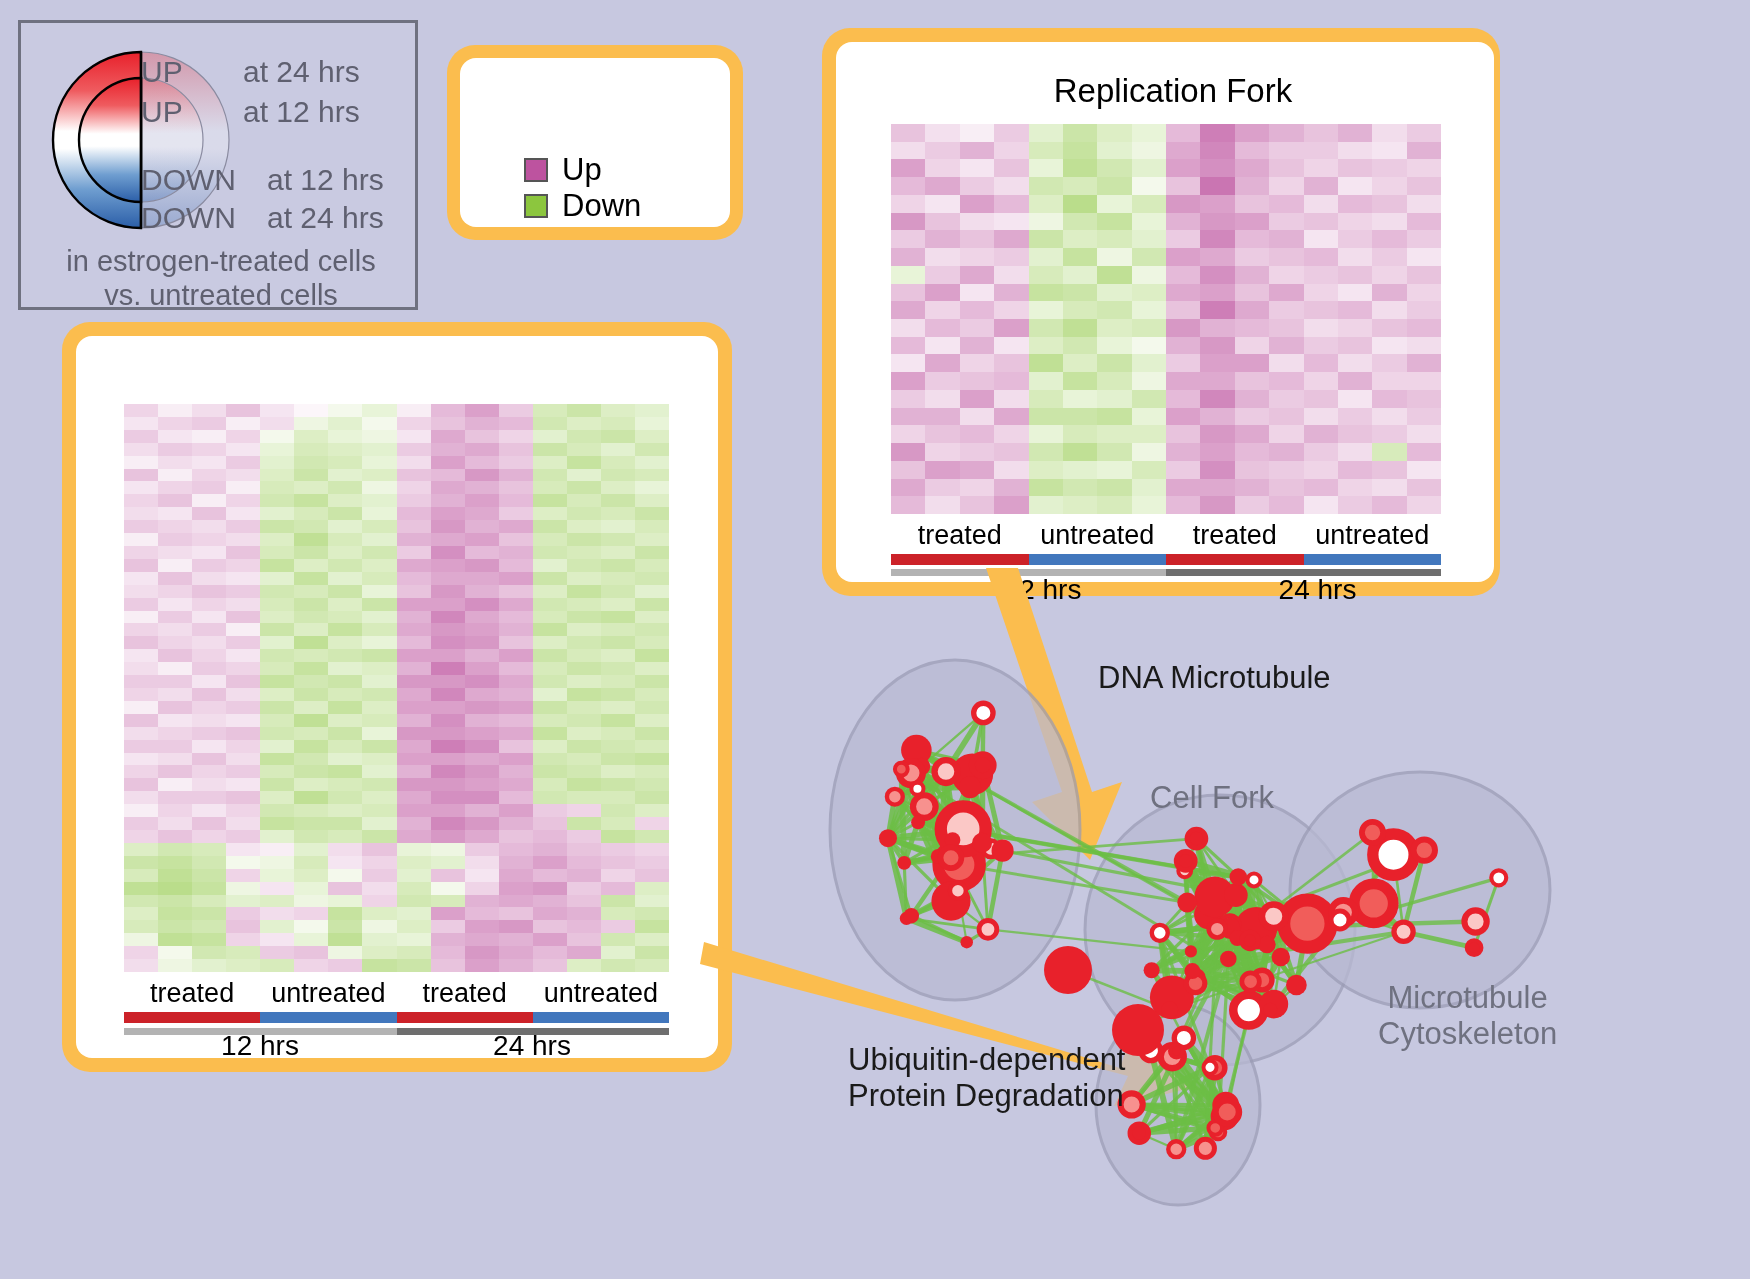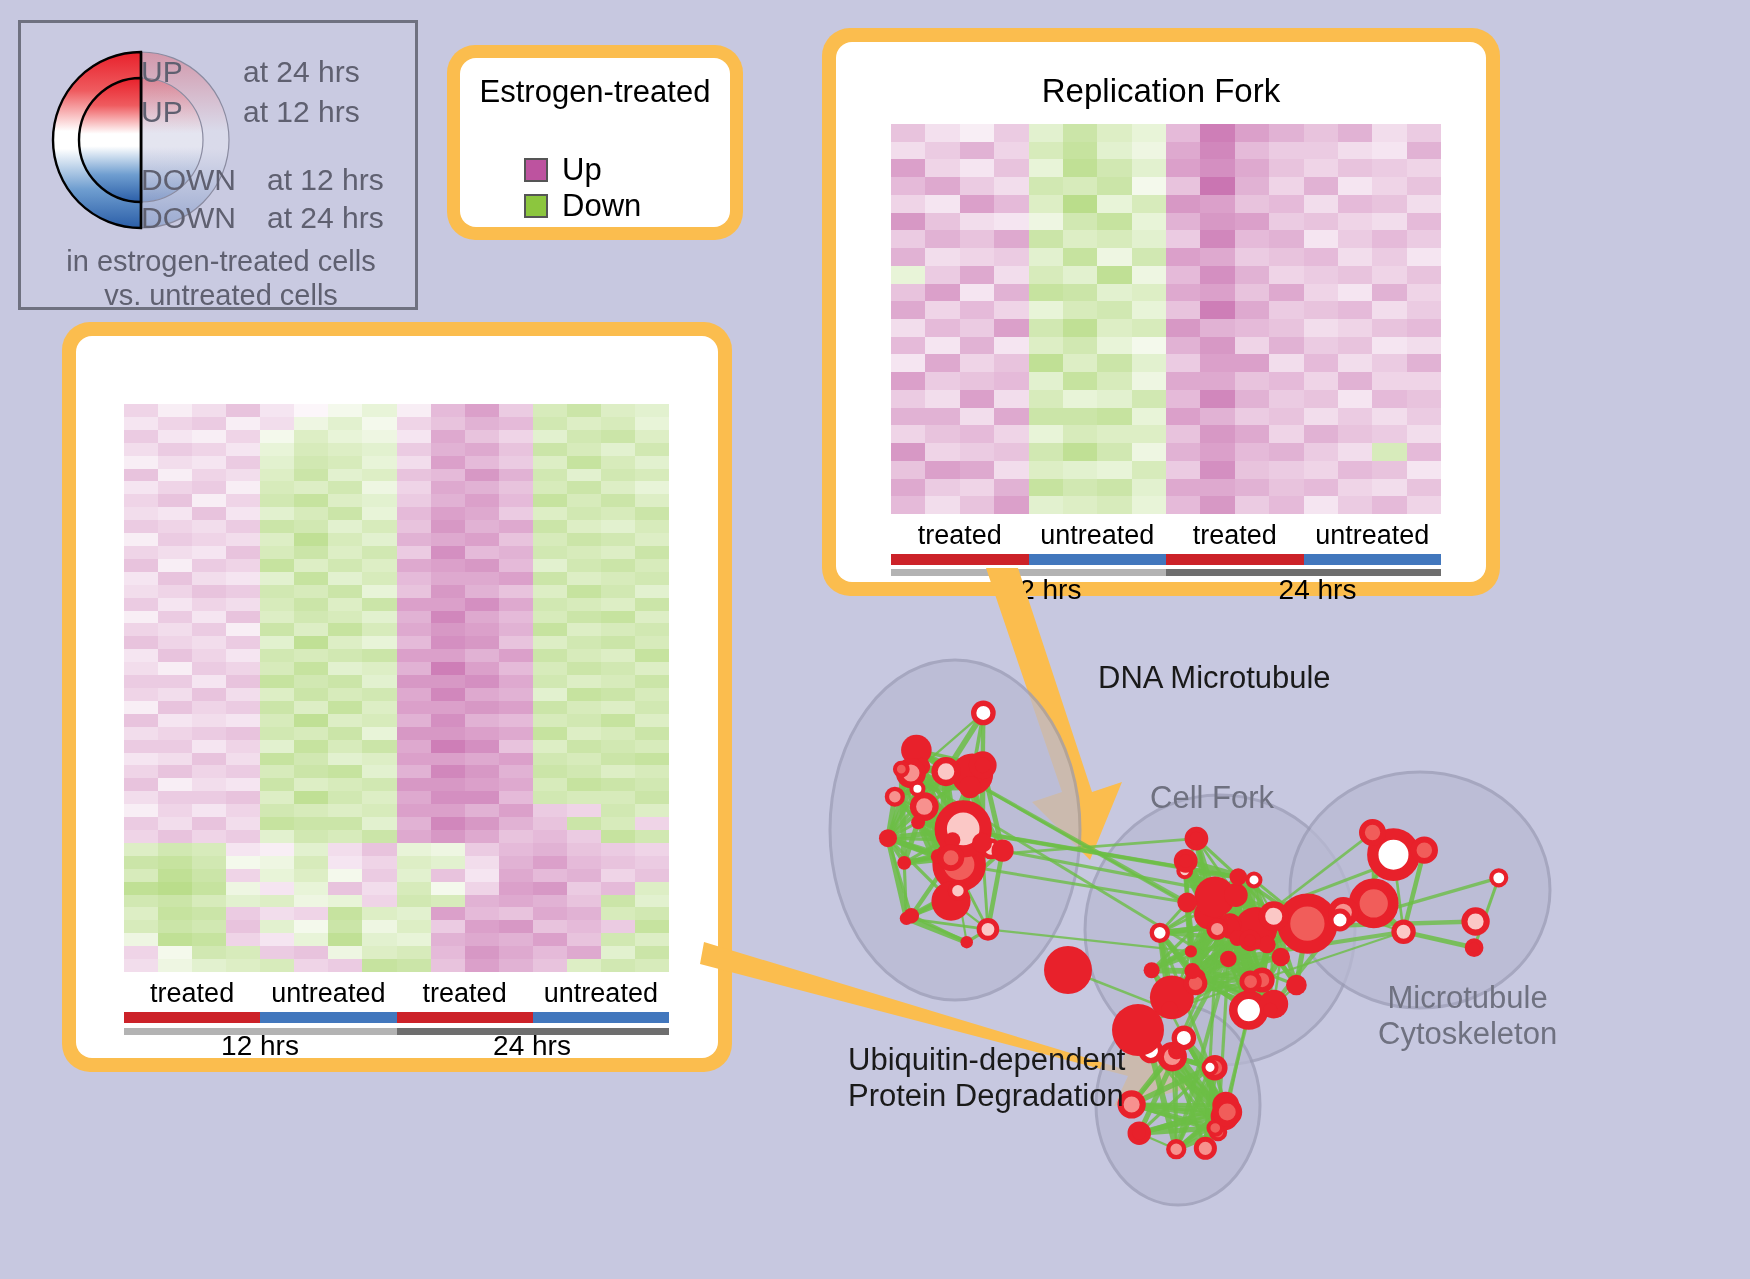--- a/index.html
+++ b/index.html
@@ -94,34 +94,33 @@
     <span class="keylabel" style="left:246px;top:140px;">at 12 hrs</span>
     <span class="keylabel" style="left:120px;top:178px;">DOWN</span>
     <span class="keylabel" style="left:246px;top:178px;">at 24 hrs</span>
 
     <span class="keynote" style="top:256px;">vs. untreated cells</span>
     <span class="keynote" style="top:222px;">in estrogen-treated cells</span>
   </div>
 
   <div class="ypanel" id="legend">
     <div class="inner">
-      <span class="lg-line" style="top:16px;">Estrogen-treated</span>
       <span class="lg-item" style="left:64px;top:94px;">
         <i class="swatch" id="sw-up" style="background: rgb(189, 83, 159);"></i>
         <span>Up</span>
       </span>
       <span class="lg-item" style="left:64px;top:130px;">
         <i class="swatch" id="sw-down" style="background: rgb(140, 198, 62);"></i>
         <span>Down</span>
       </span>
     </div>
   </div>
 
   <div class="ypanel" id="rfPanel" style="left:822px;top:28px;width:678px;height:568px;">
-    <div class="inner" style="left:14px;top:14px;width:650px;height:540px;">
+    <div class="inner" style="left:14px;top:14px;width:650px;height:540px;padding-left:8px;">
       <div class="ptitle" style="top:30px;">Replication Fork</div>
       <div class="hm" id="hm-rf" style="left: 55px; top: 82px; width: 550px; height: 390px; grid-template-columns: repeat(16, 1fr); grid-template-rows: repeat(22, 1fr);">
           <div style="background: rgb(232, 195, 221);"></div>
           <div style="background: rgb(243, 224, 238);"></div>
           <div style="background: rgb(248, 238, 245);"></div>
           <div style="background: rgb(235, 203, 226);"></div>
           <div style="background: rgb(226, 241, 207);"></div>
           <div style="background: rgb(203, 229, 168);"></div>
           <div style="background: rgb(221, 238, 197);"></div>
           <div style="background: rgb(232, 244, 216);"></div>

